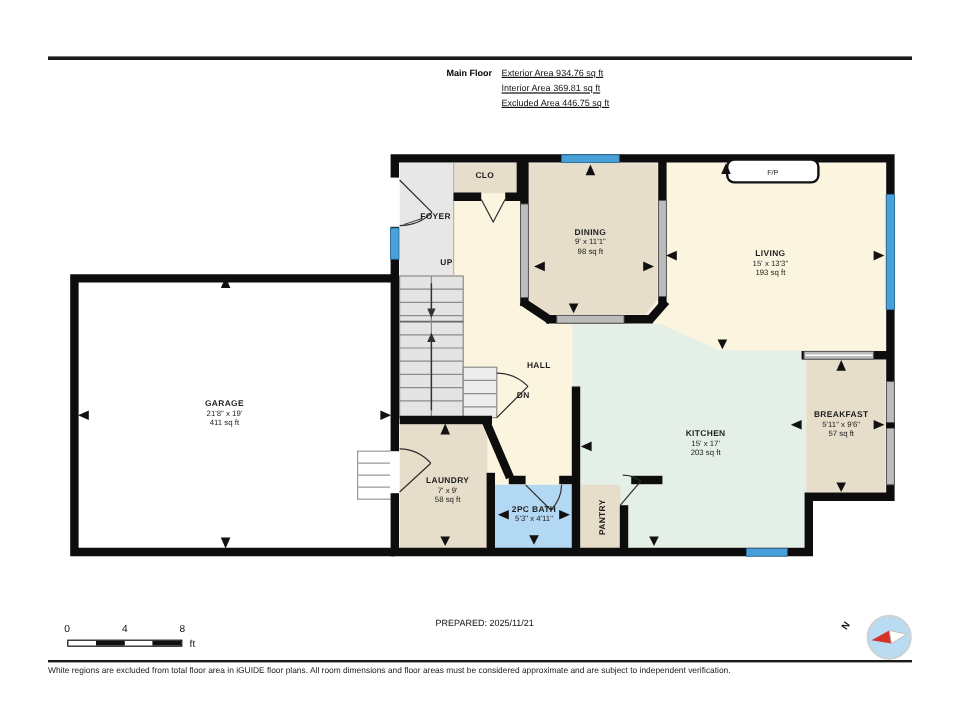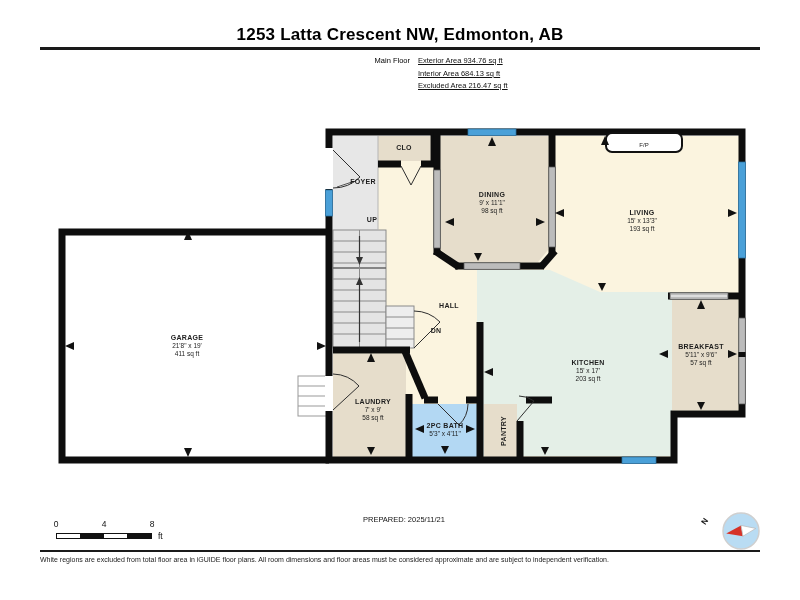--- a/index.html
+++ b/index.html
@@ -7,21 +7,21 @@
   .page { position:relative; width:800px; height:600px; background:#fff; overflow:hidden; }
   .plan-svg { position:absolute; left:0; top:0; }
 
   .title { position:absolute; left:0; right:0; top:25px; text-align:center;
            font-size:17px; font-weight:bold; color:#000; letter-spacing:.2px; }
   .rule  { position:absolute; left:40px; width:720px; background:#1a1a1a; }
   .rule.top { top:47px; height:2.5px; }
   .rule.bottom { top:550px; height:2px; }
 
   .floor-label { position:absolute; left:310px; width:100px; top:56px; text-align:right;
-                 font-size:7.5px; font-weight:normal; color:#000; }
+                 font-size:7.5px; font-weight:bold; color:#000; }
   .area-line { position:absolute; left:418px; font-size:7.5px; color:#111;text-decoration:underline; }
 
   .lbl { position:absolute; transform:translate(-50%,-50%); white-space:nowrap;
          color:#1d1d1d; text-align:center; }
   .room-name { font-size:7px; font-weight:bold; letter-spacing:.3px; }
   .room-dims { font-size:6.5px; }
   .tiny { font-size:6px; }
   .vertical { transform:translate(-50%,-50%) rotate(-90deg); }
 
   .scale-num { position:absolute; transform:translate(-50%,0); font-size:8.5px; color:#111; }
@@ -34,26 +34,25 @@
   .disclaimer { position:absolute; left:40px; top:556px; width:720px; font-size:7px; color:#222; }
 
   .north-label { position:absolute; left:702px; top:517px; font-size:8px; font-weight:bold;
                  color:#111; transform:rotate(-55deg); }
 </style>
 </head>
 <body>
 
 <div class="page">
 
-  <div class="title">1253 Latta Crescent NW, Edmonton, AB</div>
   <div class="rule top"></div>
   <div class="floor-label">Main Floor</div>
   <div class="area-line" style="top:56px">Exterior Area 934.76 sq ft</div>
-  <div class="area-line" style="top:68.5px">Interior Area 684.13 sq ft</div>
-  <div class="area-line" style="top:81px">Excluded Area 216.47 sq ft</div>
+  <div class="area-line" style="top:68.5px">Interior Area 369.81 sq ft</div>
+  <div class="area-line" style="top:81px">Excluded Area 446.75 sq ft</div>
 
   <svg class="plan-svg" width="800" height="600" viewBox="0 0 800 600">
 
     <g>
       <rect x="66" y="236" width="259" height="220" fill="#ffffff"></rect>
       <rect x="333" y="136" width="406" height="321" fill="#fbf4df"></rect>
       <polygon points="477,270 550,270 600,292 672,292 672,456 477,456" fill="#e4efe7"></polygon>
       <rect x="333" y="136" width="45" height="94" fill="#e7e7e7"></rect>
       <rect x="378" y="136" width="52" height="25" fill="#e6ddcb"></rect>
       <polygon points="440,136 548,136 548,250 538,262 457,262 440,249" fill="#e6ddcb"></polygon>

